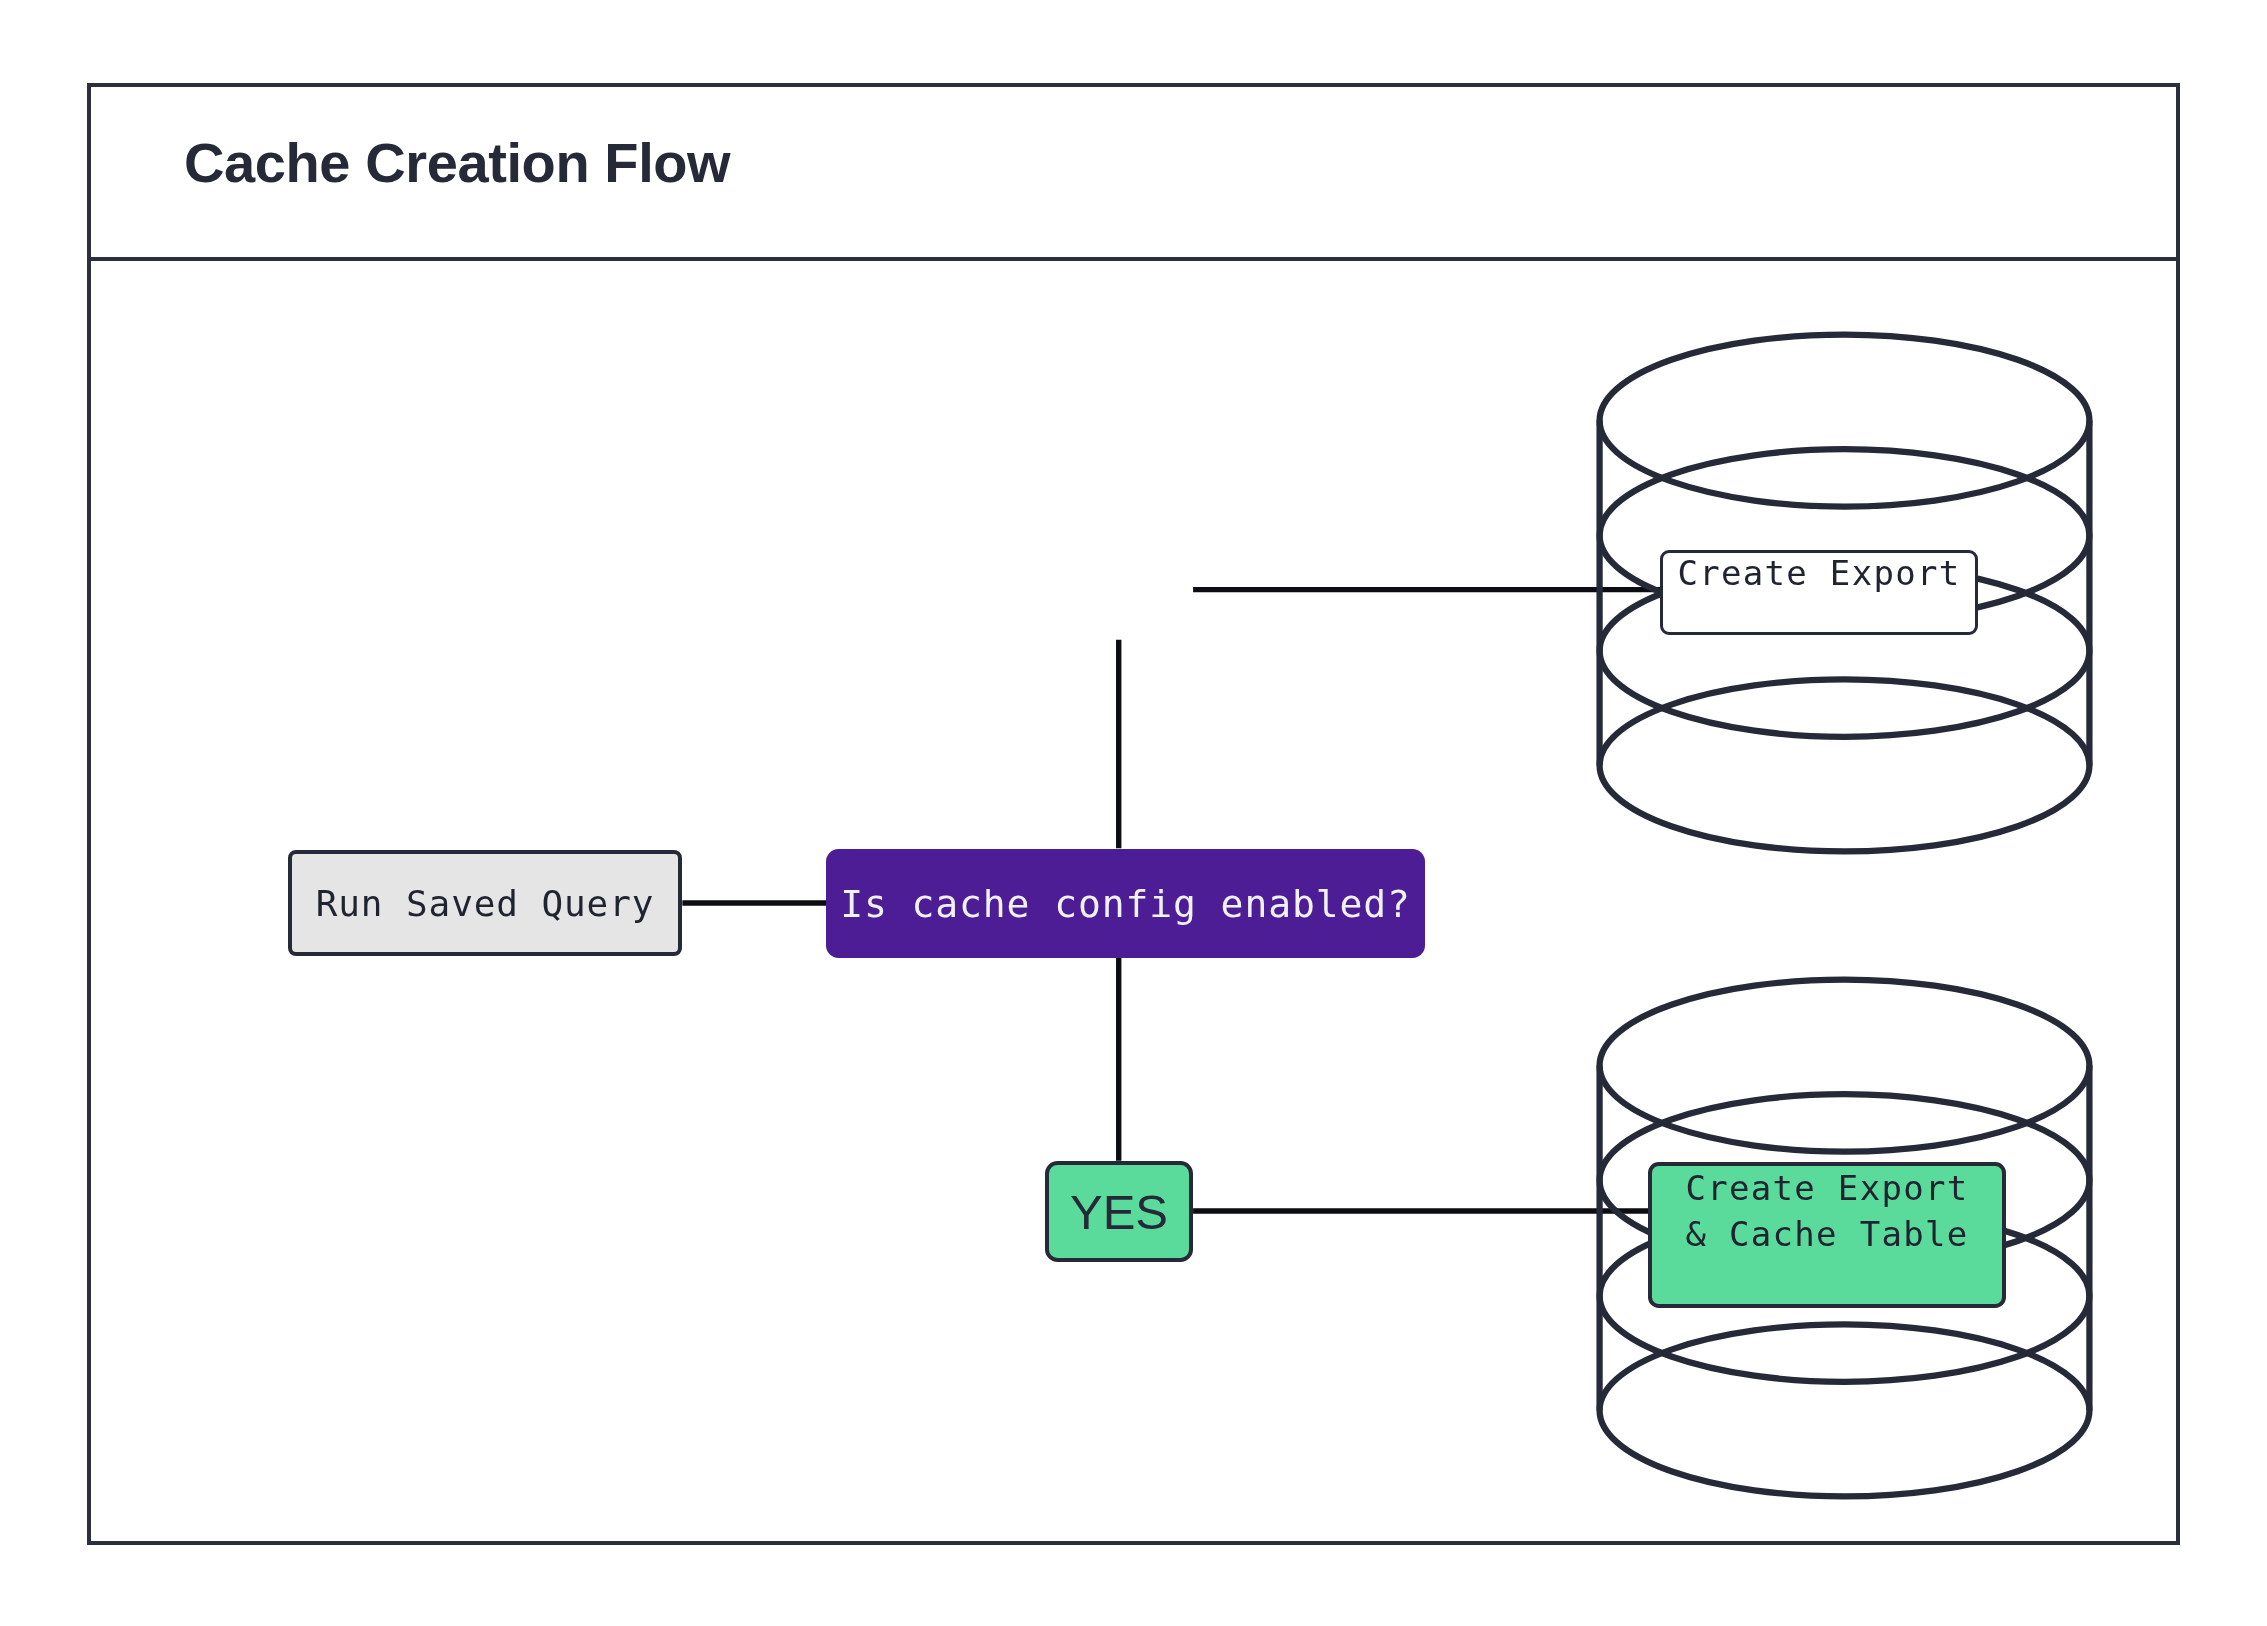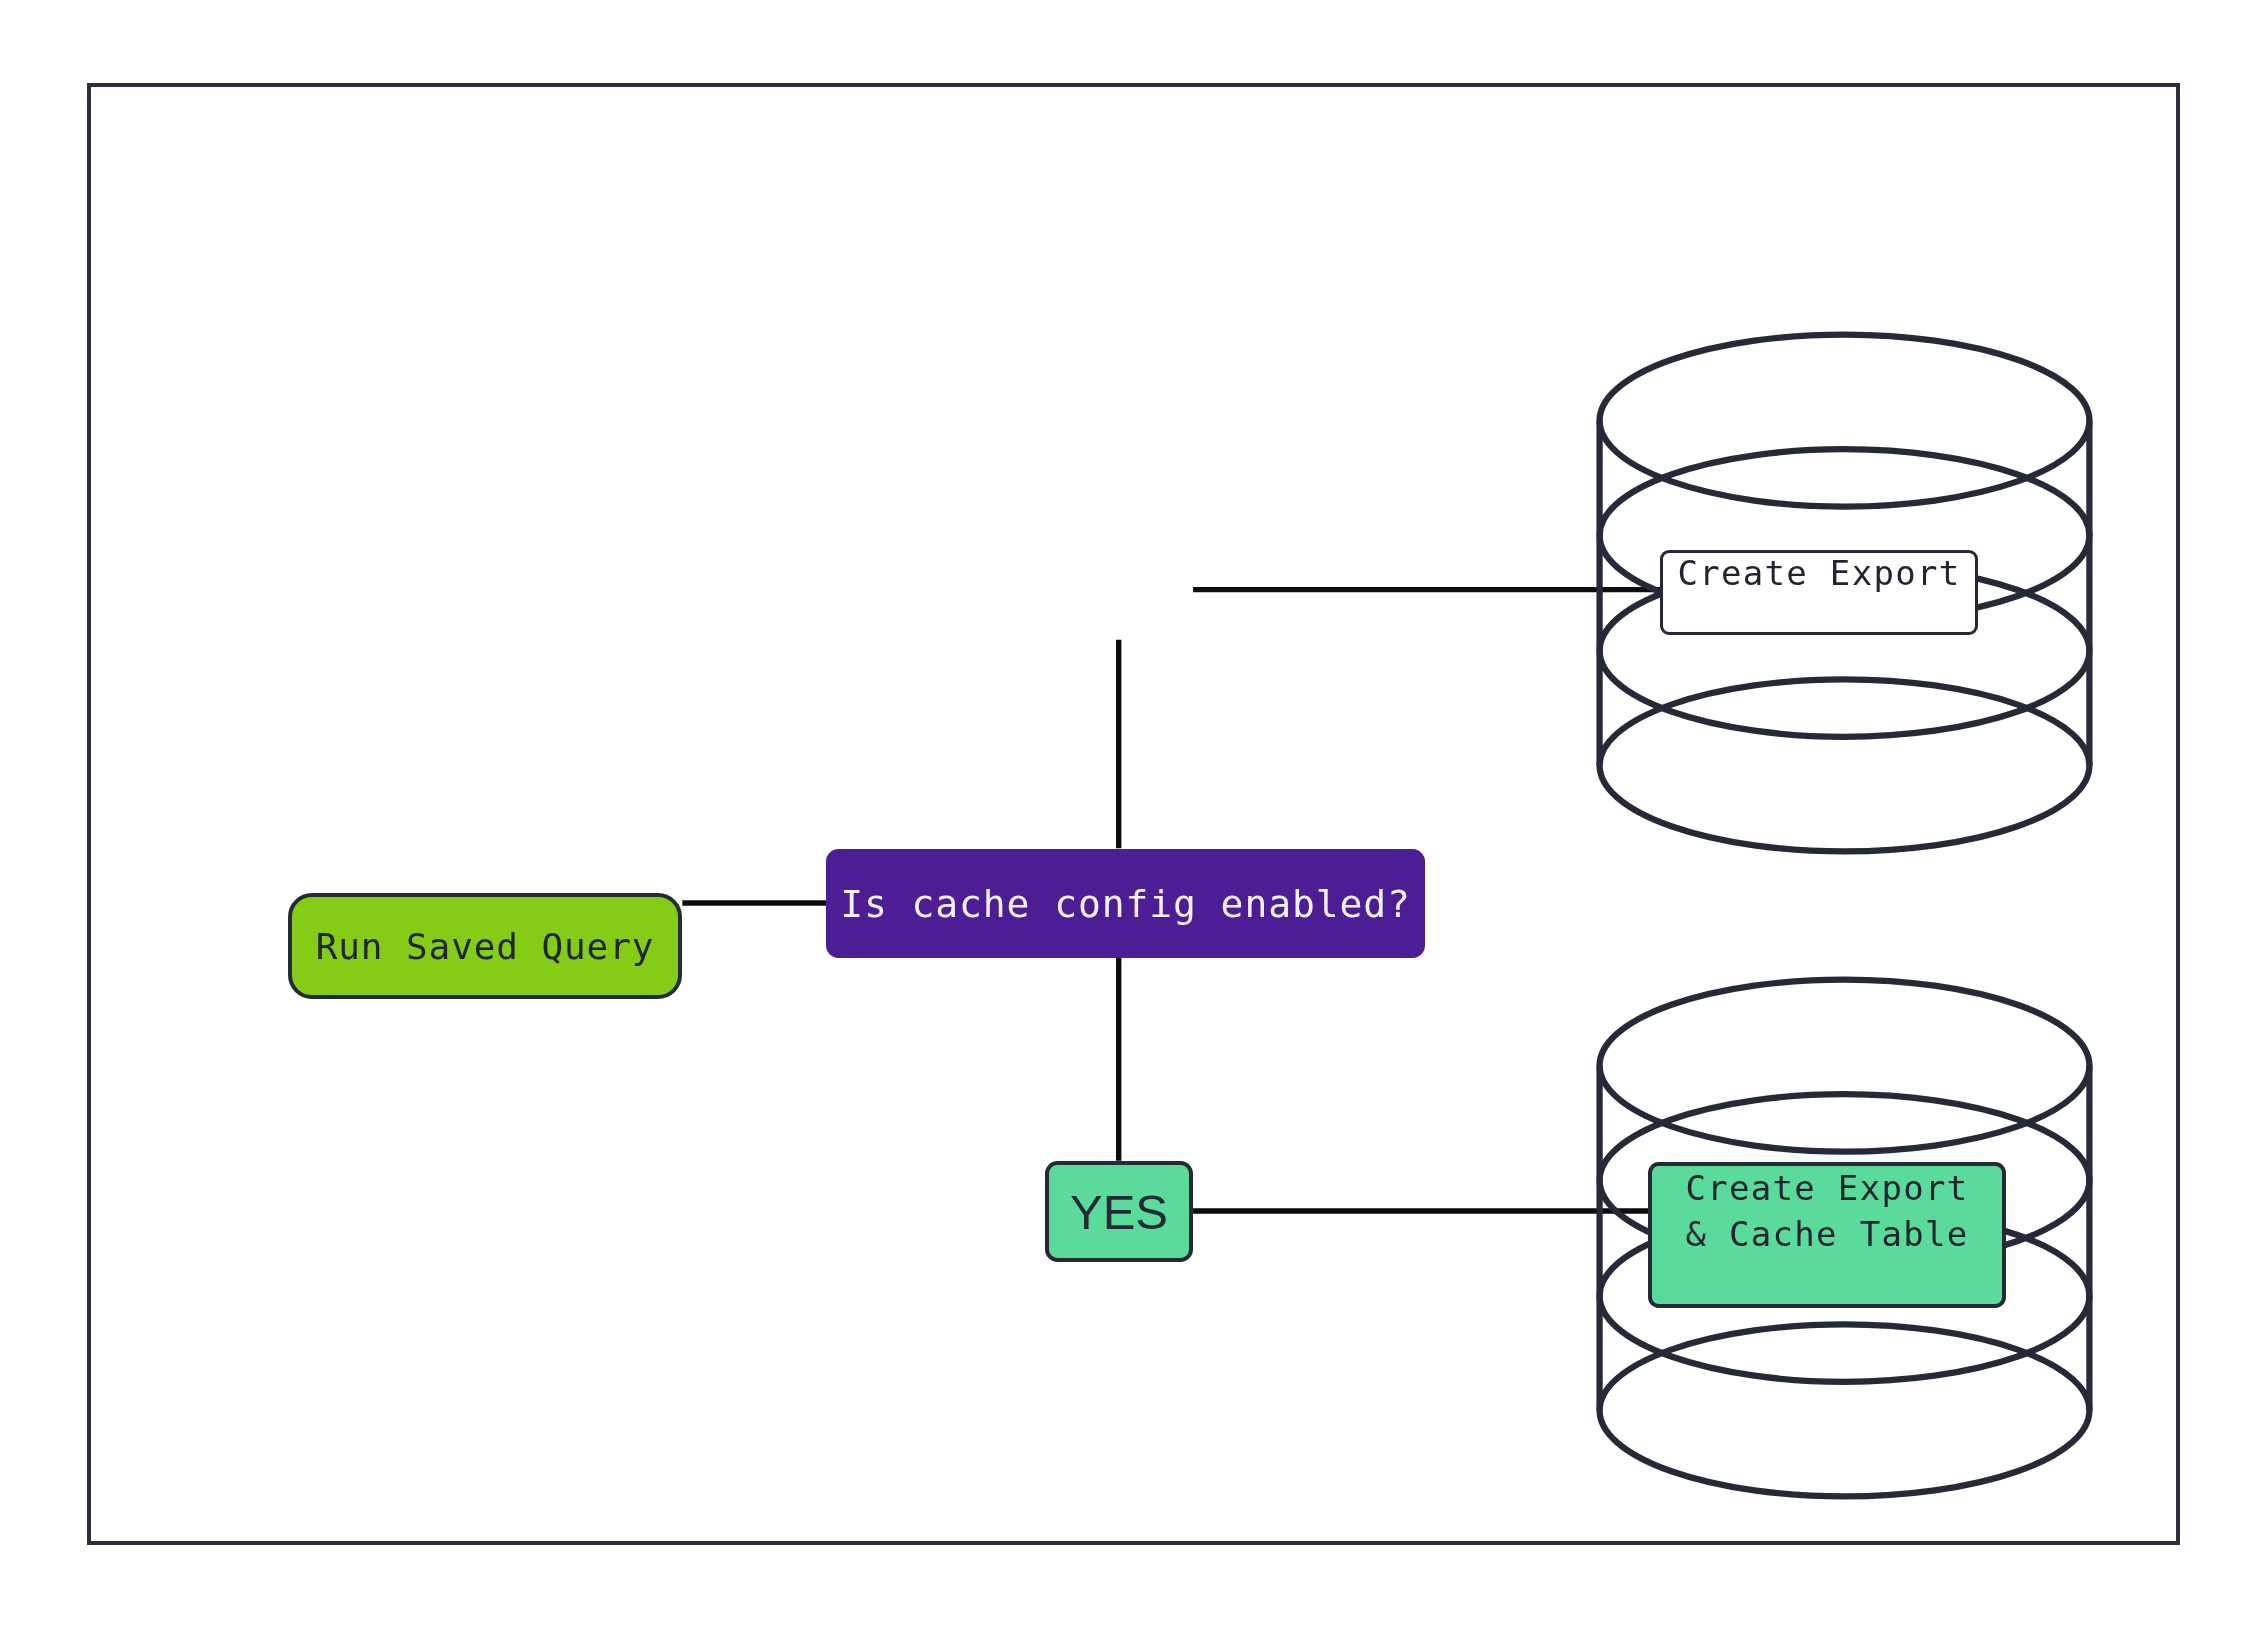--- a/index.html
+++ b/index.html
@@ -76,27 +76,26 @@
     align-items: center;
     justify-content: center;
     text-align: center;
     font-family: "DejaVu Sans Mono", "Liberation Mono", monospace;
   }
   .node-start {
     left: 197px;
     top: 589px;
     width: 394px;
     height: 106px;
-    background: #84cc16;
-    border: 4.5px solid #262a38;
-    border-radius: 24px;
+    background: #e5e5e5;
+    border: 4.5px solid #262a38;
+    border-radius: 8px;
     color: #1f2430;
     font-size: 36px;
     letter-spacing: 0.9px;
-    margin-top: 43px;
   }
   .node-decision {
     left: 735px;
     top: 588px;
     width: 599px;
     height: 109px;
     background: #4c1d95;
     border-radius: 12.5px;
     color: #f0f1f4;
     font-size: 38px;
@@ -182,20 +181,23 @@
     letter-spacing: 1.3px;
   }
 </style>
 </head>
 <body>
 
 <div id="stage">
 
   <div class="frame">
 
+    <div class="title-bar">
+      <div class="title-text">Cache Creation Flow</div>
+    </div>
 
     <div class="canvas">
 
       <svg class="edges" viewBox="0 0 2327 1433" preserveAspectRatio="none">
 
         <line x1="660" y1="717" x2="821" y2="717" stroke="#0b0d12" stroke-width="6"></line>
 
         <line x1="1147" y1="656" x2="1147" y2="423" stroke="#0b0d12" stroke-width="6"></line>
 
         <line x1="1147" y1="778" x2="1147" y2="1005" stroke="#0b0d12" stroke-width="6"></line>

